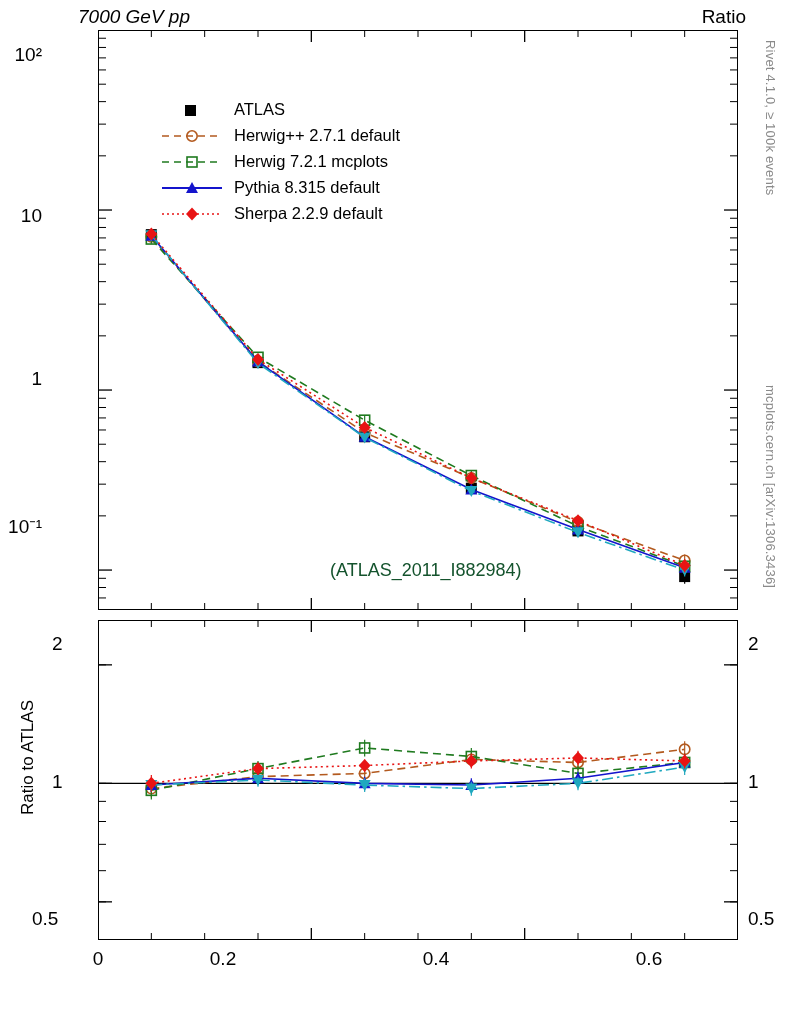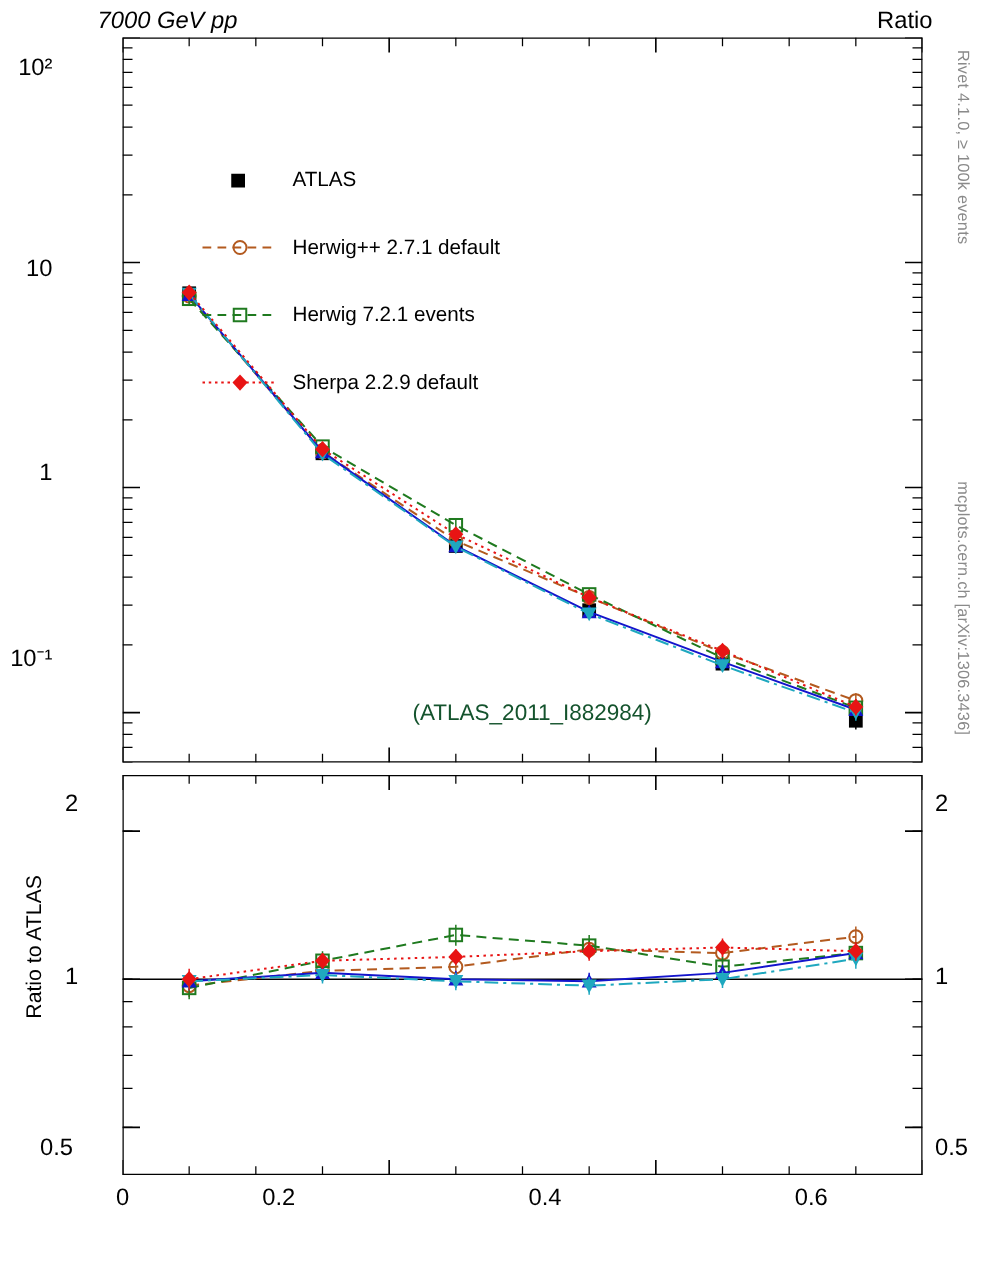--- a/index.html
+++ b/index.html
@@ -19,21 +19,21 @@
   
   .ylab{position:absolute;right:744px;font-size:19px;text-align:right;white-space:nowrap;}
 
   .xlab{position:absolute;font-size:19px;text-align:center;}
 
   
   .vtext{position:absolute;font-size:13px;color:#8a8a8a;writing-mode:vertical-rl;text-orientation:mixed;white-space:nowrap;letter-spacing:0.2px;}
 
   
   #legend{left:160px;top:100px;font-size:16.5px;}
-  .leg-row{height:26px;display:flex;align-items:flex-end;margin-top:28px;}
+  .leg-row{height:26px;display:flex;align-items:flex-start;}
   .leg-key{width:66px;height:20px;position:relative;margin-right:8px;}
   .leg-txt{white-space:nowrap;}
 
   .watermark{position:absolute;left:330px;top:560px;font-size:18px;color:#14532d;}
 
   .ylabel-ratio{position:absolute;left:18px;top:700px;writing-mode:vertical-rl;transform:rotate(180deg);font-size:17px;white-space:nowrap;}
 
   svg{display:block;}
 </style>
 </head>
@@ -255,21 +255,30 @@
       </span>
       <span class="leg-txt">Herwig++ 2.7.1 default</span>
     </div>
     <div class="leg-row">
       <span class="leg-key">
         <svg width="66" height="20">
           <line x1="2" y1="10" x2="62" y2="10" stroke="#1f7a1f" stroke-width="1.6" stroke-dasharray="7,5"></line>
           <rect x="27" y="5" width="10" height="10" fill="none" stroke="#1f7a1f" stroke-width="1.6"></rect>
         </svg>
       </span>
-      <span class="leg-txt">Herwig 7.2.1 events</span>
+      <span class="leg-txt">Herwig 7.2.1 mcplots</span>
+    </div>
+    <div class="leg-row">
+      <span class="leg-key">
+        <svg width="66" height="20">
+          <line x1="2" y1="10" x2="62" y2="10" stroke="#1414cc" stroke-width="1.8"></line>
+          <polygon points="32,4 38,15 26,15" fill="#1414cc"></polygon>
+        </svg>
+      </span>
+      <span class="leg-txt">Pythia 8.315 default</span>
     </div>
     <div class="leg-row">
       <span class="leg-key">
         <svg width="66" height="20">
           <line x1="2" y1="10" x2="62" y2="10" stroke="#e81414" stroke-width="1.6" stroke-dasharray="2,3"></line>
           <polygon points="32,3.5 38,10 32,16.5 26,10" fill="#e81414"></polygon>
         </svg>
       </span>
       <span class="leg-txt">Sherpa 2.2.9 default</span>
     </div>

